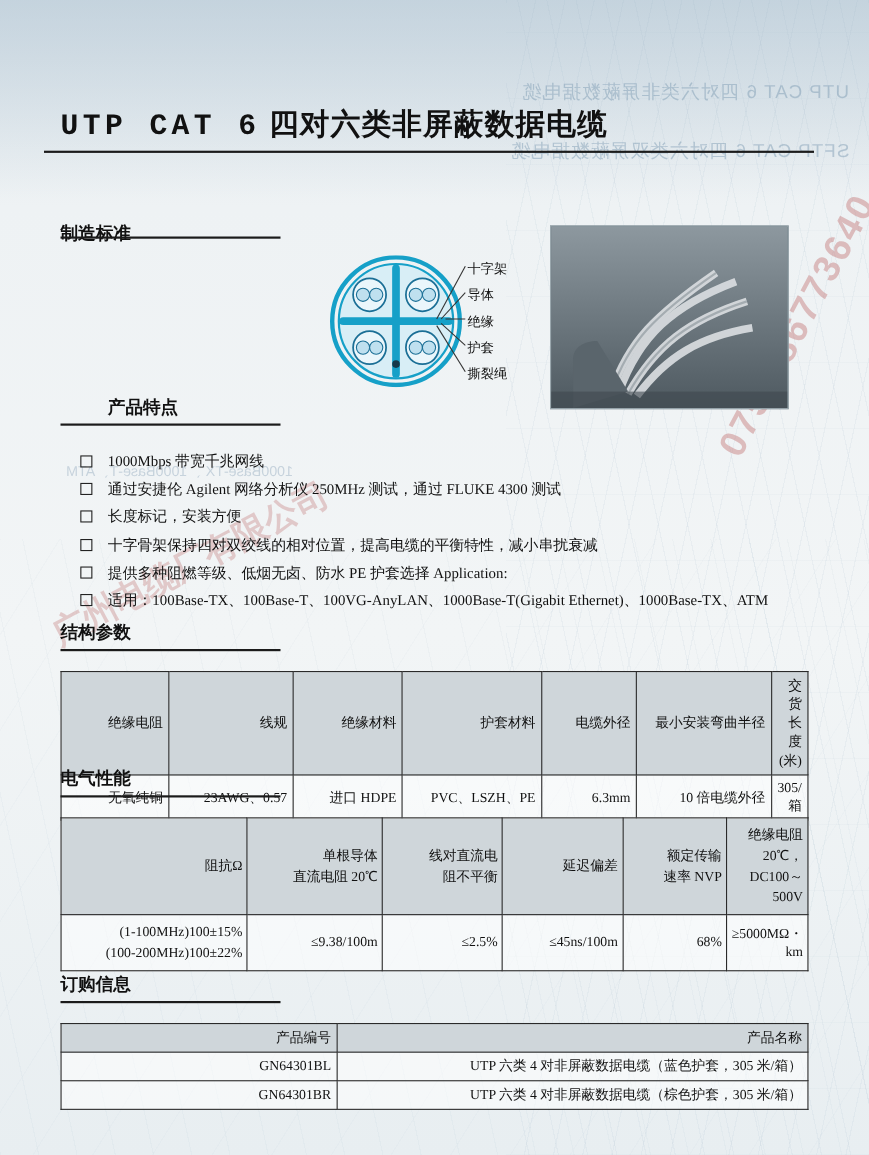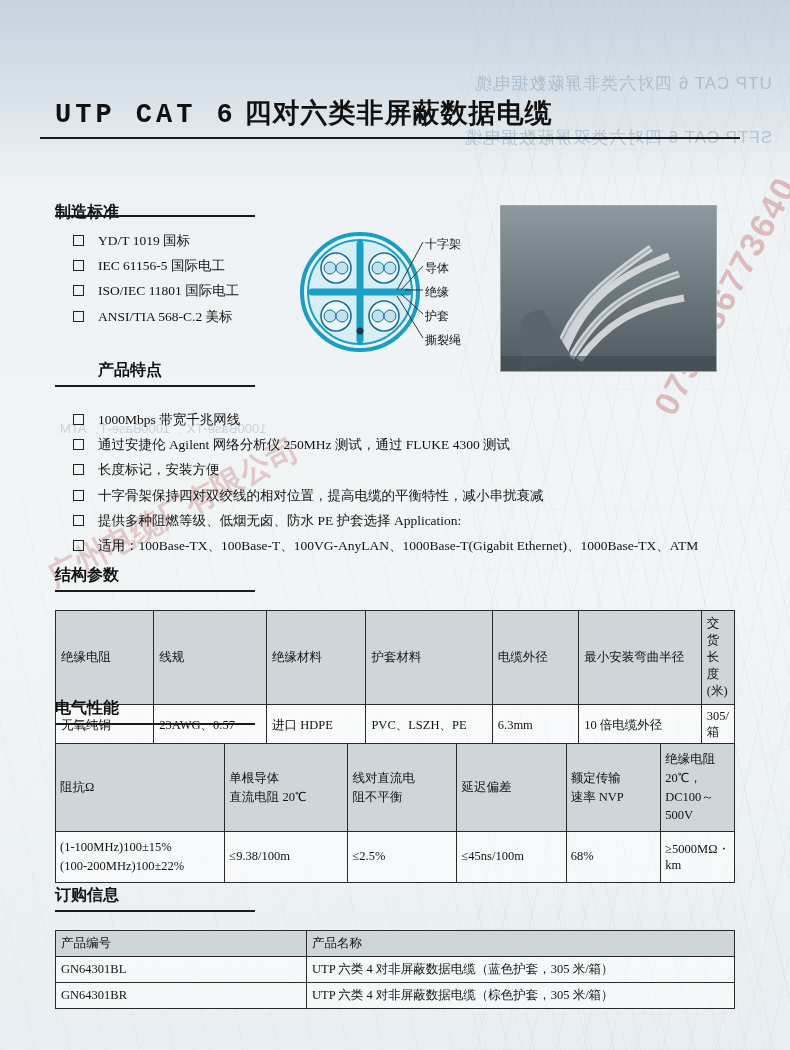--- a/index.html
+++ b/index.html
@@ -95,21 +95,21 @@
   .photo{
     position:absolute;left:500px;top:205px;width:215px;height:165px;
     border:1px solid #9aa7ad;background:#6f7d86;overflow:hidden;
   }
   
   table{
     position:absolute;border-collapse:collapse;font-size:12.5px;color:#111;
     background:rgba(255,255,255,.55);
   }
   table td,table th{
-    border:1px solid #2a2a2a;text-align:left;padding:4px 5px;font-weight:normal;
+    border:1px solid #2a2a2a;text-align:right;padding:4px 5px;font-weight:normal;
   }
   table th{background:#cfd6da;font-weight:normal;}
   .t-struct{left:55px;top:610px;width:680px;}
   .t-elec{left:55px;top:743px;width:680px;}
   .t-order{left:55px;top:930px;width:680px;}
   .t-elec td,.t-elec th{padding:6px 4px;}
   .two-line{line-height:1.5;}
 </style>
 </head>
 <body>
@@ -129,26 +129,20 @@
   <div class="content">
 
     <div class="title">
       <span class="en">UTP CAT 6</span>
       <span>四对六类非屏蔽数据电缆</span>
     </div>
     <div class="title-rule"></div>
 
     <div class="sec-head" style="left:55px;top:202px;">制造标准</div>
     <div class="sec-rule" style="left:55px;top:215px;width:200px;"></div>
-    <ul class="checklist" style="left:70px;top:232px;width:230px;">
-      <li>YD/T 1019   国标</li>
-      <li>IEC 61156-5   国际电工</li>
-      <li>ISO/IEC 11801   国际电工</li>
-      <li>ANSI/TIA 568-C.2   美标</li>
-    </ul>
 
     <div class="xsec">
       <svg width="120" height="120" viewBox="0 0 120 120">
         <circle cx="60" cy="60" r="58" fill="none" stroke="#16a0c8" stroke-width="4"></circle>
         <circle cx="60" cy="60" r="52" fill="#d8eef6" stroke="#16a0c8" stroke-width="2"></circle>
         <path d="M60 12 L60 108 M12 60 L108 60" stroke="#16a0c8" stroke-width="7" stroke-linecap="round"></path>
         <g stroke="#1b6f96" stroke-width="1.6" fill="#eaf6fb">
           <circle cx="36" cy="36" r="15"></circle>
             <circle cx="84" cy="36" r="15"></circle>
           <circle cx="36" cy="84" r="15"></circle>

